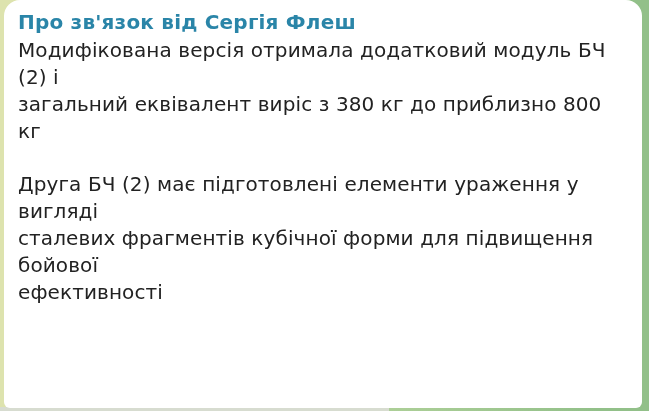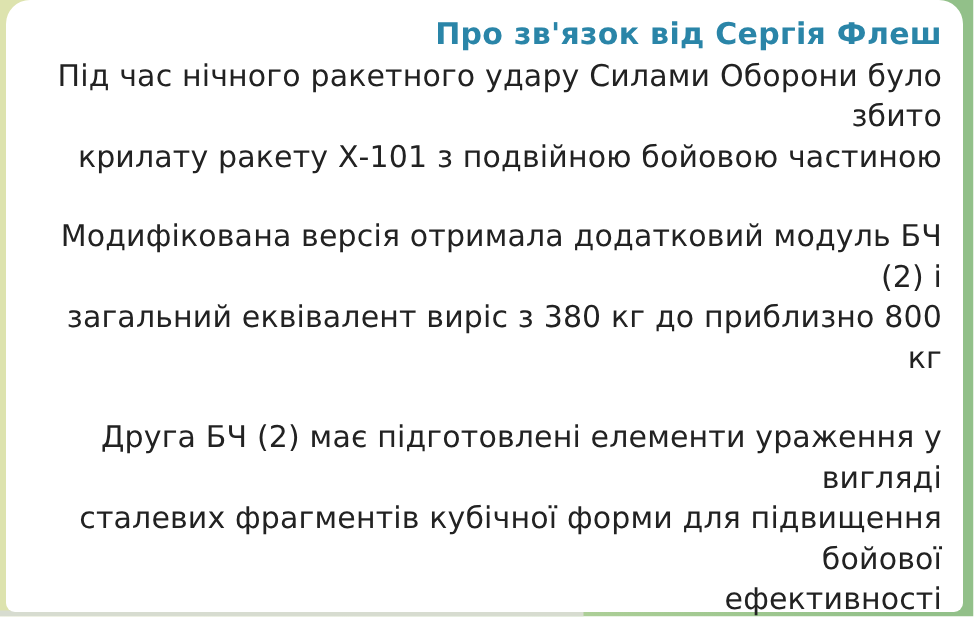--- a/index.html
+++ b/index.html
@@ -13,21 +13,20 @@
   * { margin: 0; padding: 0; box-sizing: border-box; }
   html, body {
     width: 649px; height: 411px;
     overflow: hidden;
     font-family: "DejaVu Sans", "Liberation Sans", sans-serif;
   }
   .chat-bg {
     position: relative;
     width: 649px; height: 411px;
     background: linear-gradient(90deg, var(--bg-left) 0%, var(--bg-left) 3%, #b9d69e 45%, var(--bg-right) 92%, var(--bg-right) 100%);
-    text-align: right;
   }
   .chat-bg::after {
     
     content: "";
     position: absolute;
     left: 0; bottom: 0;
     width: 60%; height: 4px;
     background: var(--bg-bottom);
   }
   .message-bubble {
@@ -57,22 +56,20 @@
     letter-spacing: 0.1px;
   }
   .para:last-child { margin-bottom: 0; }
 </style>
 </head>
 <body>
 
 <div class="chat-bg">
   <div class="message-bubble">
     <div class="author">Про зв'язок від Сергія Флеш</div>
-    <div class="para">Під час нічного ракетного удару Силами Оборони було збито
-крилату ракету Х-101 з подвійною бойовою частиною</div>
     <div class="para">Модифікована версія отримала додатковий модуль БЧ (2) і
 загальний еквівалент виріс з 380 кг до приблизно 800 кг</div>
     <div class="para">Друга БЧ (2) має підготовлені елементи ураження у вигляді
 сталевих фрагментів кубічної форми для підвищення бойової
 ефективності</div>
     
   </div>
 </div>
 
 </body></html>

